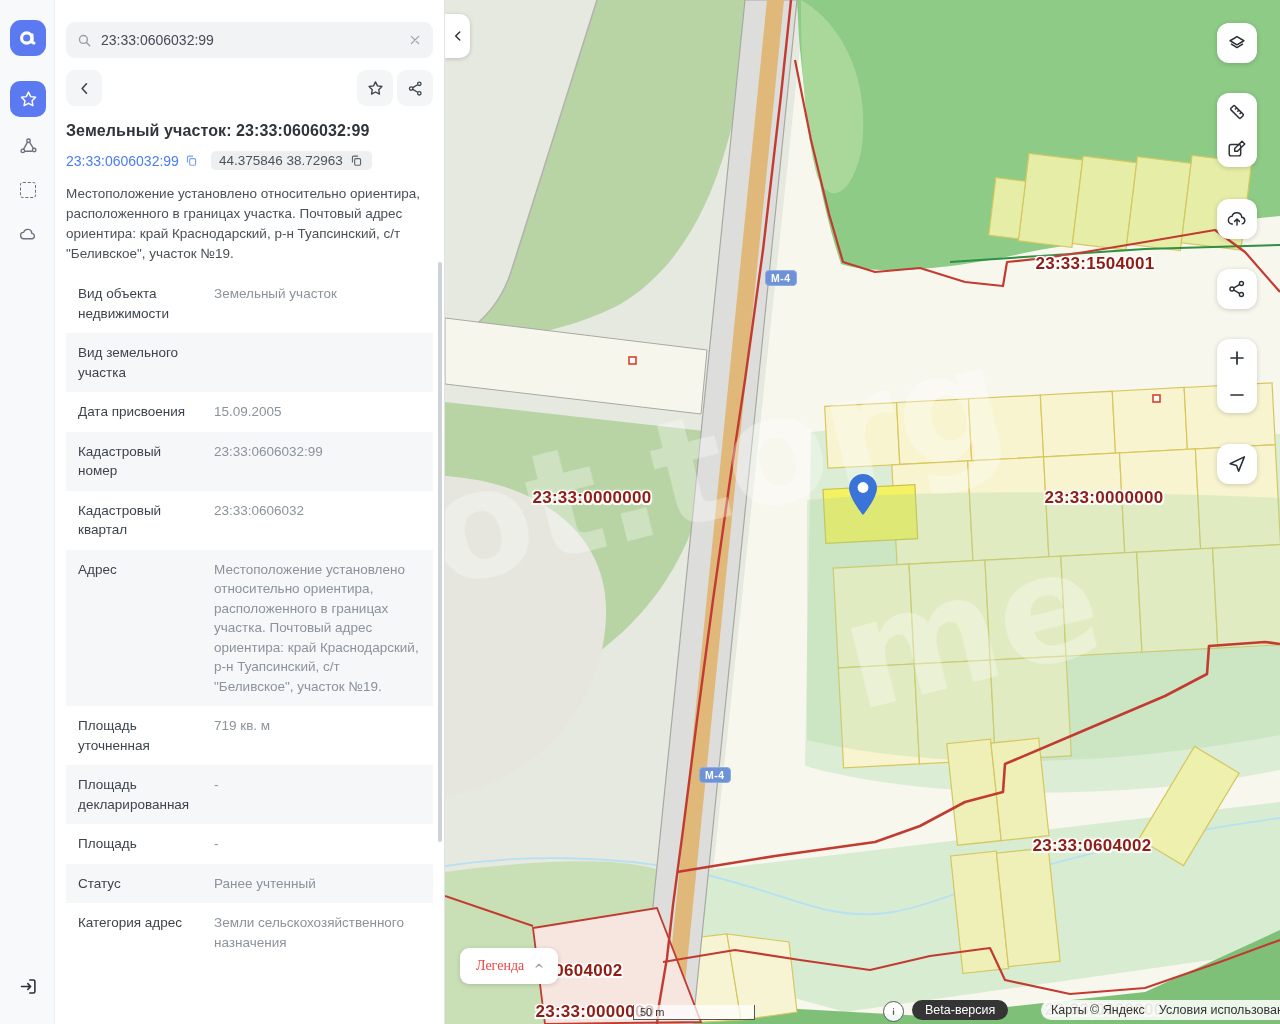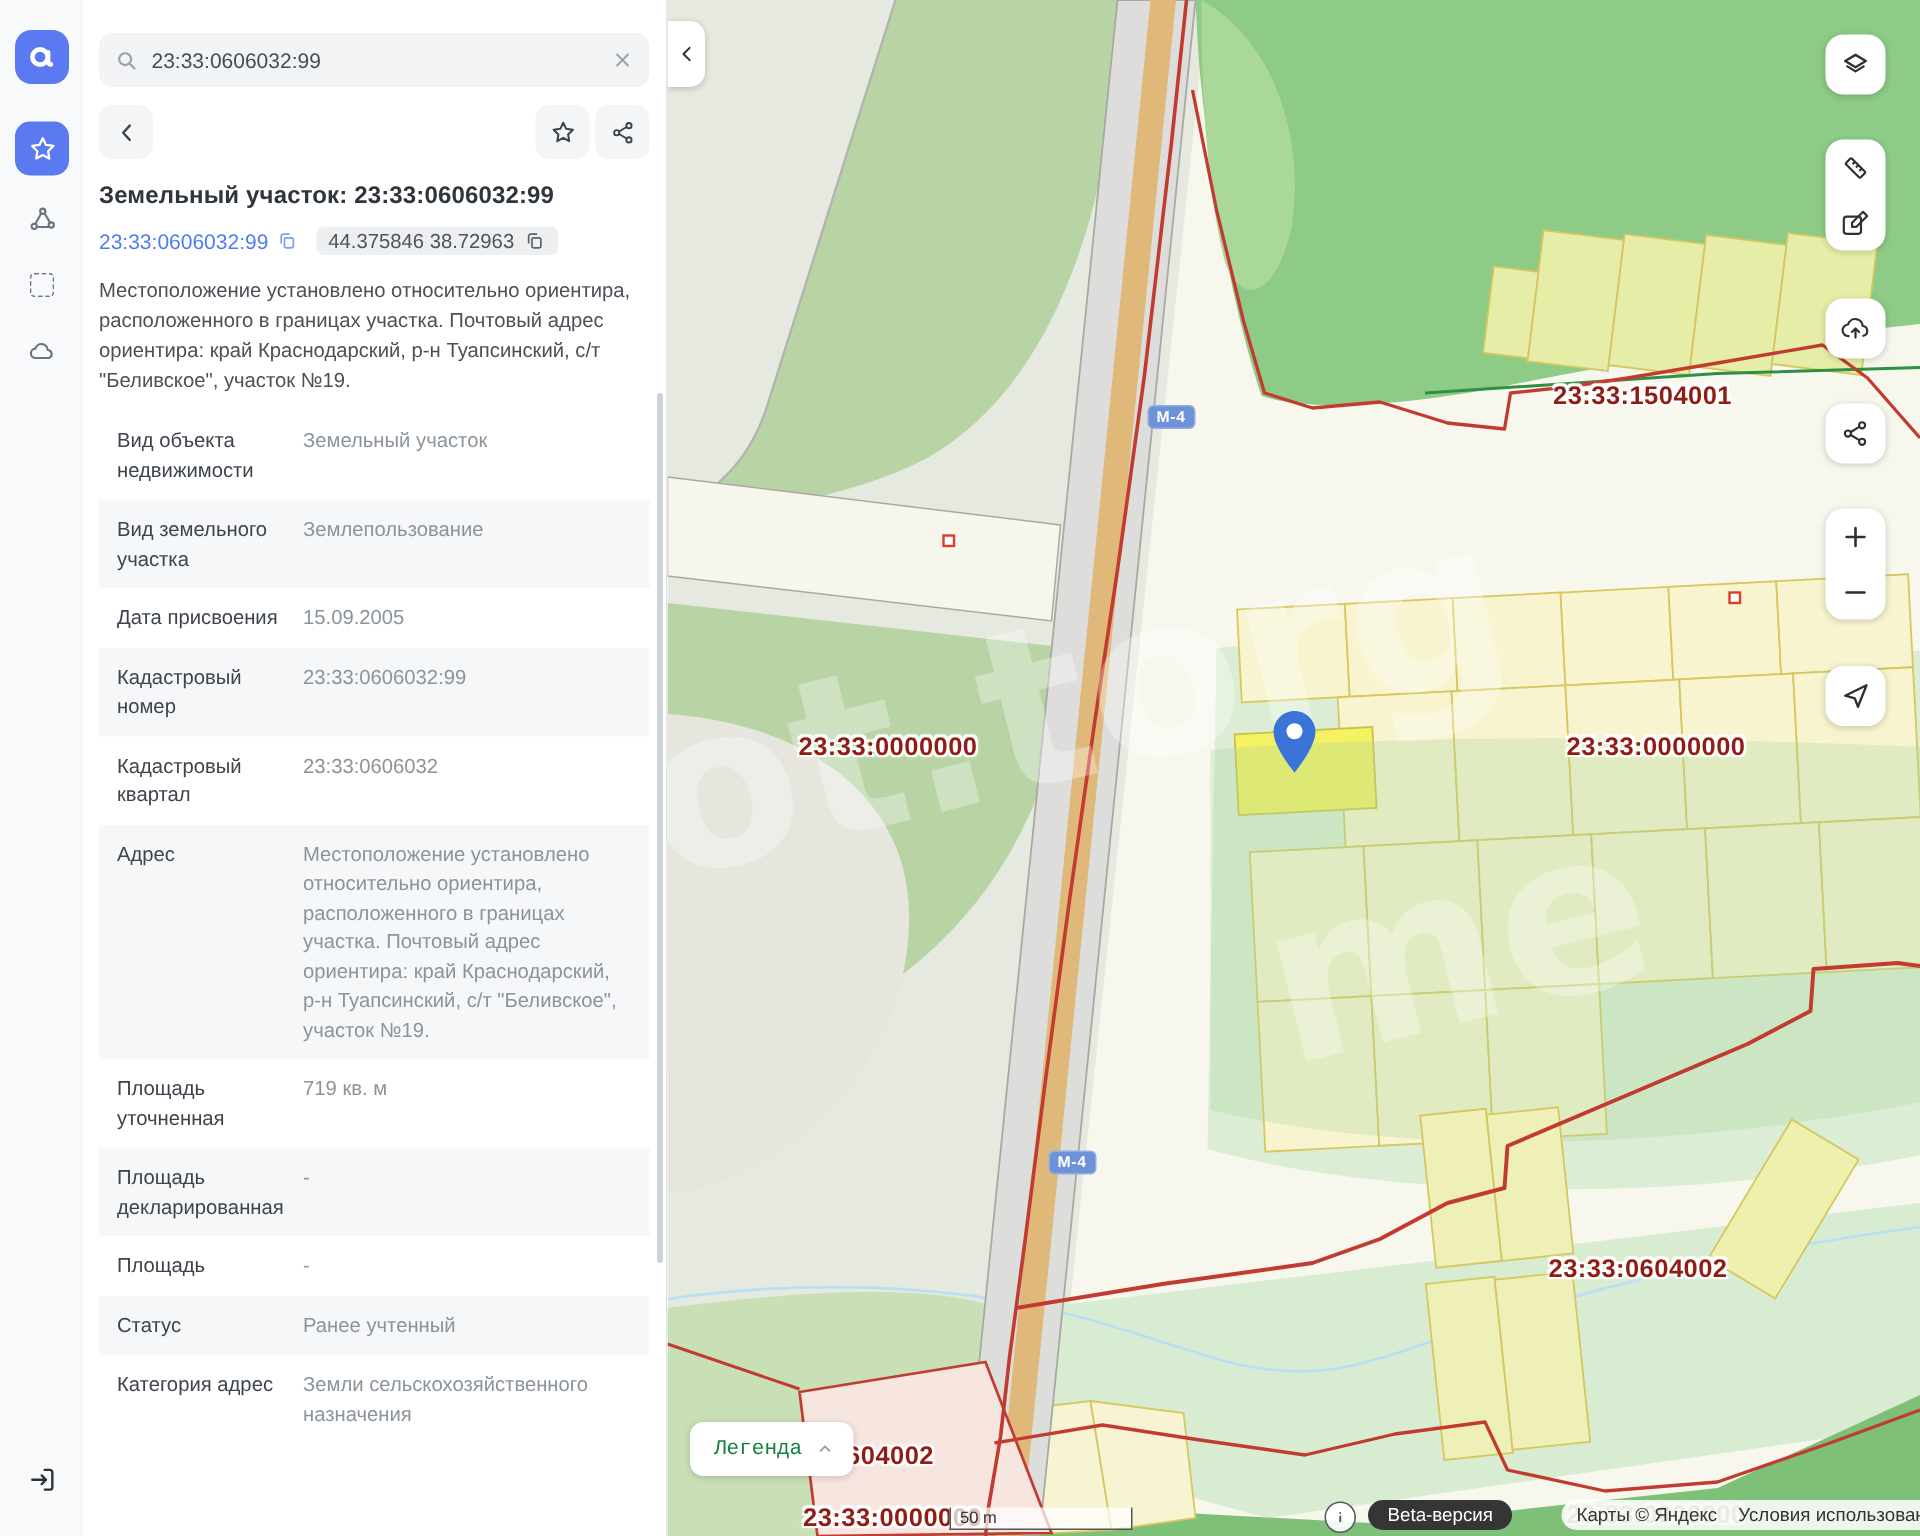--- a/index.html
+++ b/index.html
@@ -29,40 +29,40 @@
   .cad-link-wrap{display:flex;align-items:center;gap:5px;}
   .cad-link{color:#4b7cf3;font-size:14px;text-decoration:none;cursor:pointer;}
   .copy{display:flex;cursor:pointer;}
   .copy.blue{color:#7d9cf6;}
   .copy.dark{color:#5c636b;}
   .coord-chip{display:flex;align-items:center;gap:6px;background:#edeff1;border-radius:5px;padding:2px 8px;font-size:13.5px;color:#4d545b;}
   .desc{margin-top:14px;width:368px;font-size:13.5px;line-height:20px;color:#4a5158;}
   .tabs{margin-top:22px;border-bottom:none;}
   .tab{display:inline-block;padding:0 12px 10px 12px;font-size:14px;font-weight:700;color:#333a43;border-bottom:3px solid #5c8cf2;border-radius:1px;cursor:pointer;}
   .info-table{margin-top:10px;}
-  .row{display:flex;gap:0;padding:10px 12px;font-size:13.5px;line-height:19.5px;}
+  .row{display:flex;gap:12px;padding:10px 12px;font-size:13.5px;line-height:19.5px;}
   .row:nth-child(even){background:#f6f7f9;}
   .row .lbl{width:124px;flex:0 0 124px;color:#3d444d;}
   .row .val{flex:1;color:#8b939b;}
   .scroll-thumb{position:absolute;right:2px;top:262px;width:4px;height:580px;background:#ced3d8;border-radius:2px;cursor:pointer;}
 
   
   .map{position:relative;flex:1;height:100%;overflow:hidden;background:#f8f7ee;cursor:grab;}
   .map-svg{position:absolute;left:0;top:0;}
   .cad-label{position:absolute;transform:translate(-50%,-50%);font-family:Liberation Sans, sans-serif;font-weight:700;font-size:17px;color:#8f1d15;white-space:nowrap;letter-spacing:.3px;z-index:2;
     text-shadow:-1.5px -1.5px 0 #fff,1.5px -1.5px 0 #fff,-1.5px 1.5px 0 #fff,1.5px 1.5px 0 #fff,0 0 4px #fff;}
   .cad-label.faded{opacity:.55;z-index:1;}
   .cad-label.behind{z-index:1;}
   .collapse-btn{position:absolute;left:0;top:14px;width:25px;height:44px;background:#fff;border:none;border-radius:0 10px 10px 0;box-shadow:0 1px 4px rgba(0,0,0,.18);display:flex;align-items:center;justify-content:center;color:#2b3137;cursor:pointer;z-index:4;}
   .road-badge{position:absolute;background:#6e92d8;border:1px solid #8fadе3;border:1px solid #90aee0;color:#fff;font-size:10.5px;font-weight:700;padding:1px 5px;border-radius:4px;z-index:2;letter-spacing:.5px;}
   .map-btn{position:absolute;right:23px;width:40px;height:40px;background:#fff;border:none;border-radius:12px;box-shadow:0 1px 5px rgba(0,0,0,.18);display:flex;align-items:center;justify-content:center;color:#2b3137;cursor:pointer;z-index:4;}
   .map-group{position:absolute;right:23px;width:40px;background:#fff;border-radius:12px;box-shadow:0 1px 5px rgba(0,0,0,.18);display:flex;flex-direction:column;align-items:center;z-index:4;}
   .gbtn{width:40px;height:37px;border:none;background:none;display:flex;align-items:center;justify-content:center;color:#2b3137;cursor:pointer;}
   .map-btn svg,.gbtn svg{width:22px;height:22px;}
-  .legend-btn{position:absolute;left:15px;top:948px;height:36px;background:#fff;border:none;border-radius:9px;box-shadow:0 1px 5px rgba(0,0,0,.16);display:flex;align-items:center;gap:8px;padding:0 12px 0 16px;font-size:14px;color:#15803d;font-family:Liberation Mono, monospace;cursor:pointer;z-index:5;}
+  .legend-btn{position:absolute;left:15px;top:948px;height:36px;background:#fff;border:none;border-radius:9px;box-shadow:0 1px 5px rgba(0,0,0,.16);display:flex;align-items:center;gap:8px;padding:0 12px 0 16px;font-size:14px;color:#ef4444;font-family:Liberation Serif, serif;cursor:pointer;z-index:5;}
   .legend-btn svg{color:#9aa1a9;}
   .scalebar{position:absolute;left:188px;top:1005px;width:122px;height:15px;background:rgba(255,255,255,.72);border:1px solid #555;border-top:none;font-size:11px;color:#333;line-height:14px;padding-left:6px;z-index:3;}
   .info-circle{position:absolute;left:438px;top:1001px;width:21px;height:21px;border-radius:50%;background:rgba(255,255,255,.9);border:1.4px solid #545a60;color:#545a60;display:flex;align-items:center;justify-content:center;z-index:3;cursor:pointer;}
   .beta-pill{position:absolute;left:467px;top:1000px;background:#353535;color:#fff;font-size:12.5px;border-radius:12px;padding:3px 13px;z-index:3;}
   .attr-pill{position:absolute;left:596px;top:1000px;background:rgba(255,255,255,.85);border-radius:12px;padding:3px 10px;font-size:12.5px;color:#333;display:flex;gap:14px;white-space:nowrap;z-index:3;}
   .attr-pill .link{cursor:pointer;}
 </style>
 </head>
 <body>
 
@@ -167,21 +167,20 @@
     <p class="desc">Местоположение установлено относительно ориентира, расположенного в границах участка. Почтовый адрес ориентира: край Краснодарский, р-н Туапсинский, с/т "Беливское", участок №19.</p>
 
 
     <div class="info-table">
       <div class="row">
           <div class="lbl">Вид объекта недвижимости</div>
           <div class="val">Земельный участок</div>
         </div>
       <div class="row">
           <div class="lbl">Вид земельного участка</div>
-          <div class="val">Землепользование</div>
         </div>
       <div class="row">
           <div class="lbl">Дата присвоения</div>
           <div class="val">15.09.2005</div>
         </div>
       <div class="row">
           <div class="lbl">Кадастровый номер</div>
           <div class="val">23:33:0606032:99</div>
         </div>
       <div class="row">

